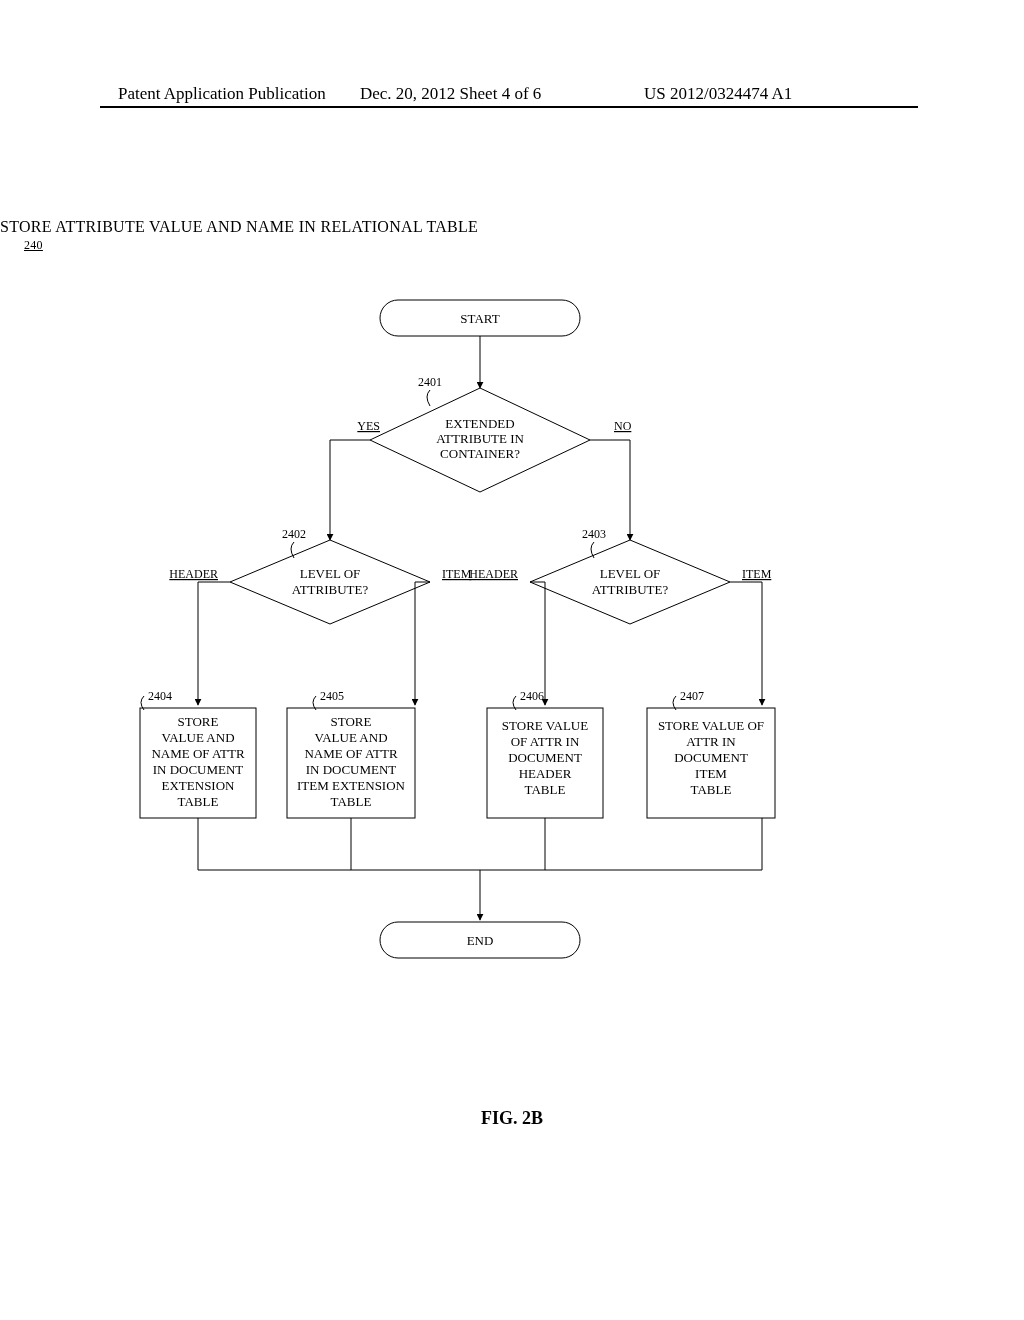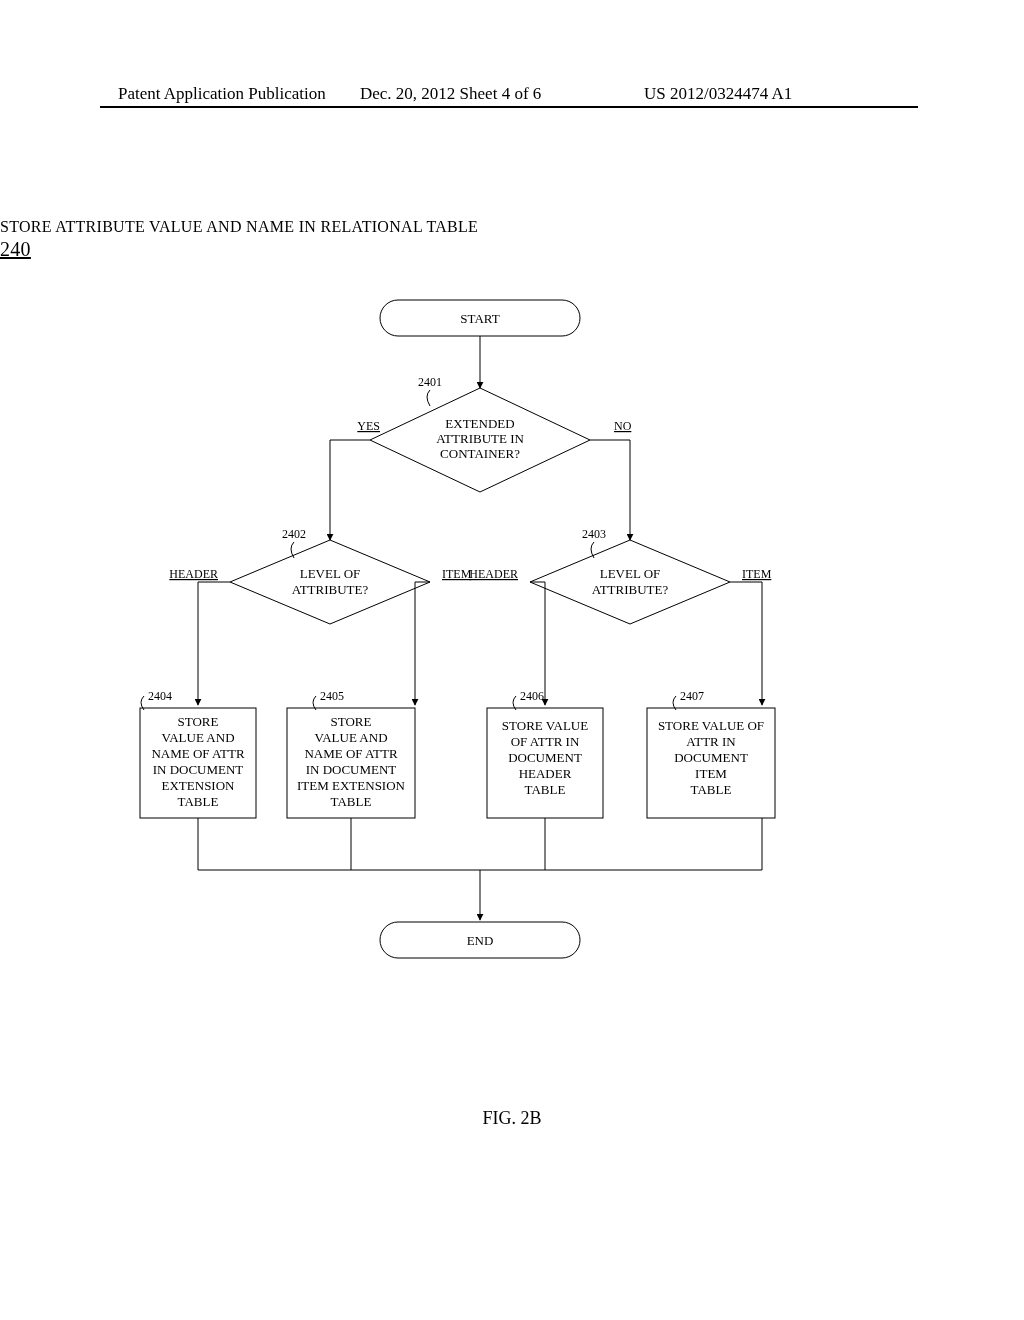--- a/index.html
+++ b/index.html
@@ -34,29 +34,30 @@
     position: absolute;
     top: 218px;
     left: 0;
     width: 100%;
     font-size: 16px;
     letter-spacing: 0.3px;
   }
   .title-num {
     margin-top: 2px;
     text-decoration: underline;
-    font-size: 20px;
+    font-size: 12px;
+    padding-left: 24px;
   }
   .figcaption {
     position: absolute;
     top: 1108px;
     left: 0;
     width: 100%;
     text-align: center;
-    font-weight: normal;
+    font-weight: bold;
     font-size: 18px;
   }
   svg.flow {
     position: absolute;
     top: 260px;
     left: 0;
     width: 1024px;
     height: 760px;
   }
   .node-text {

